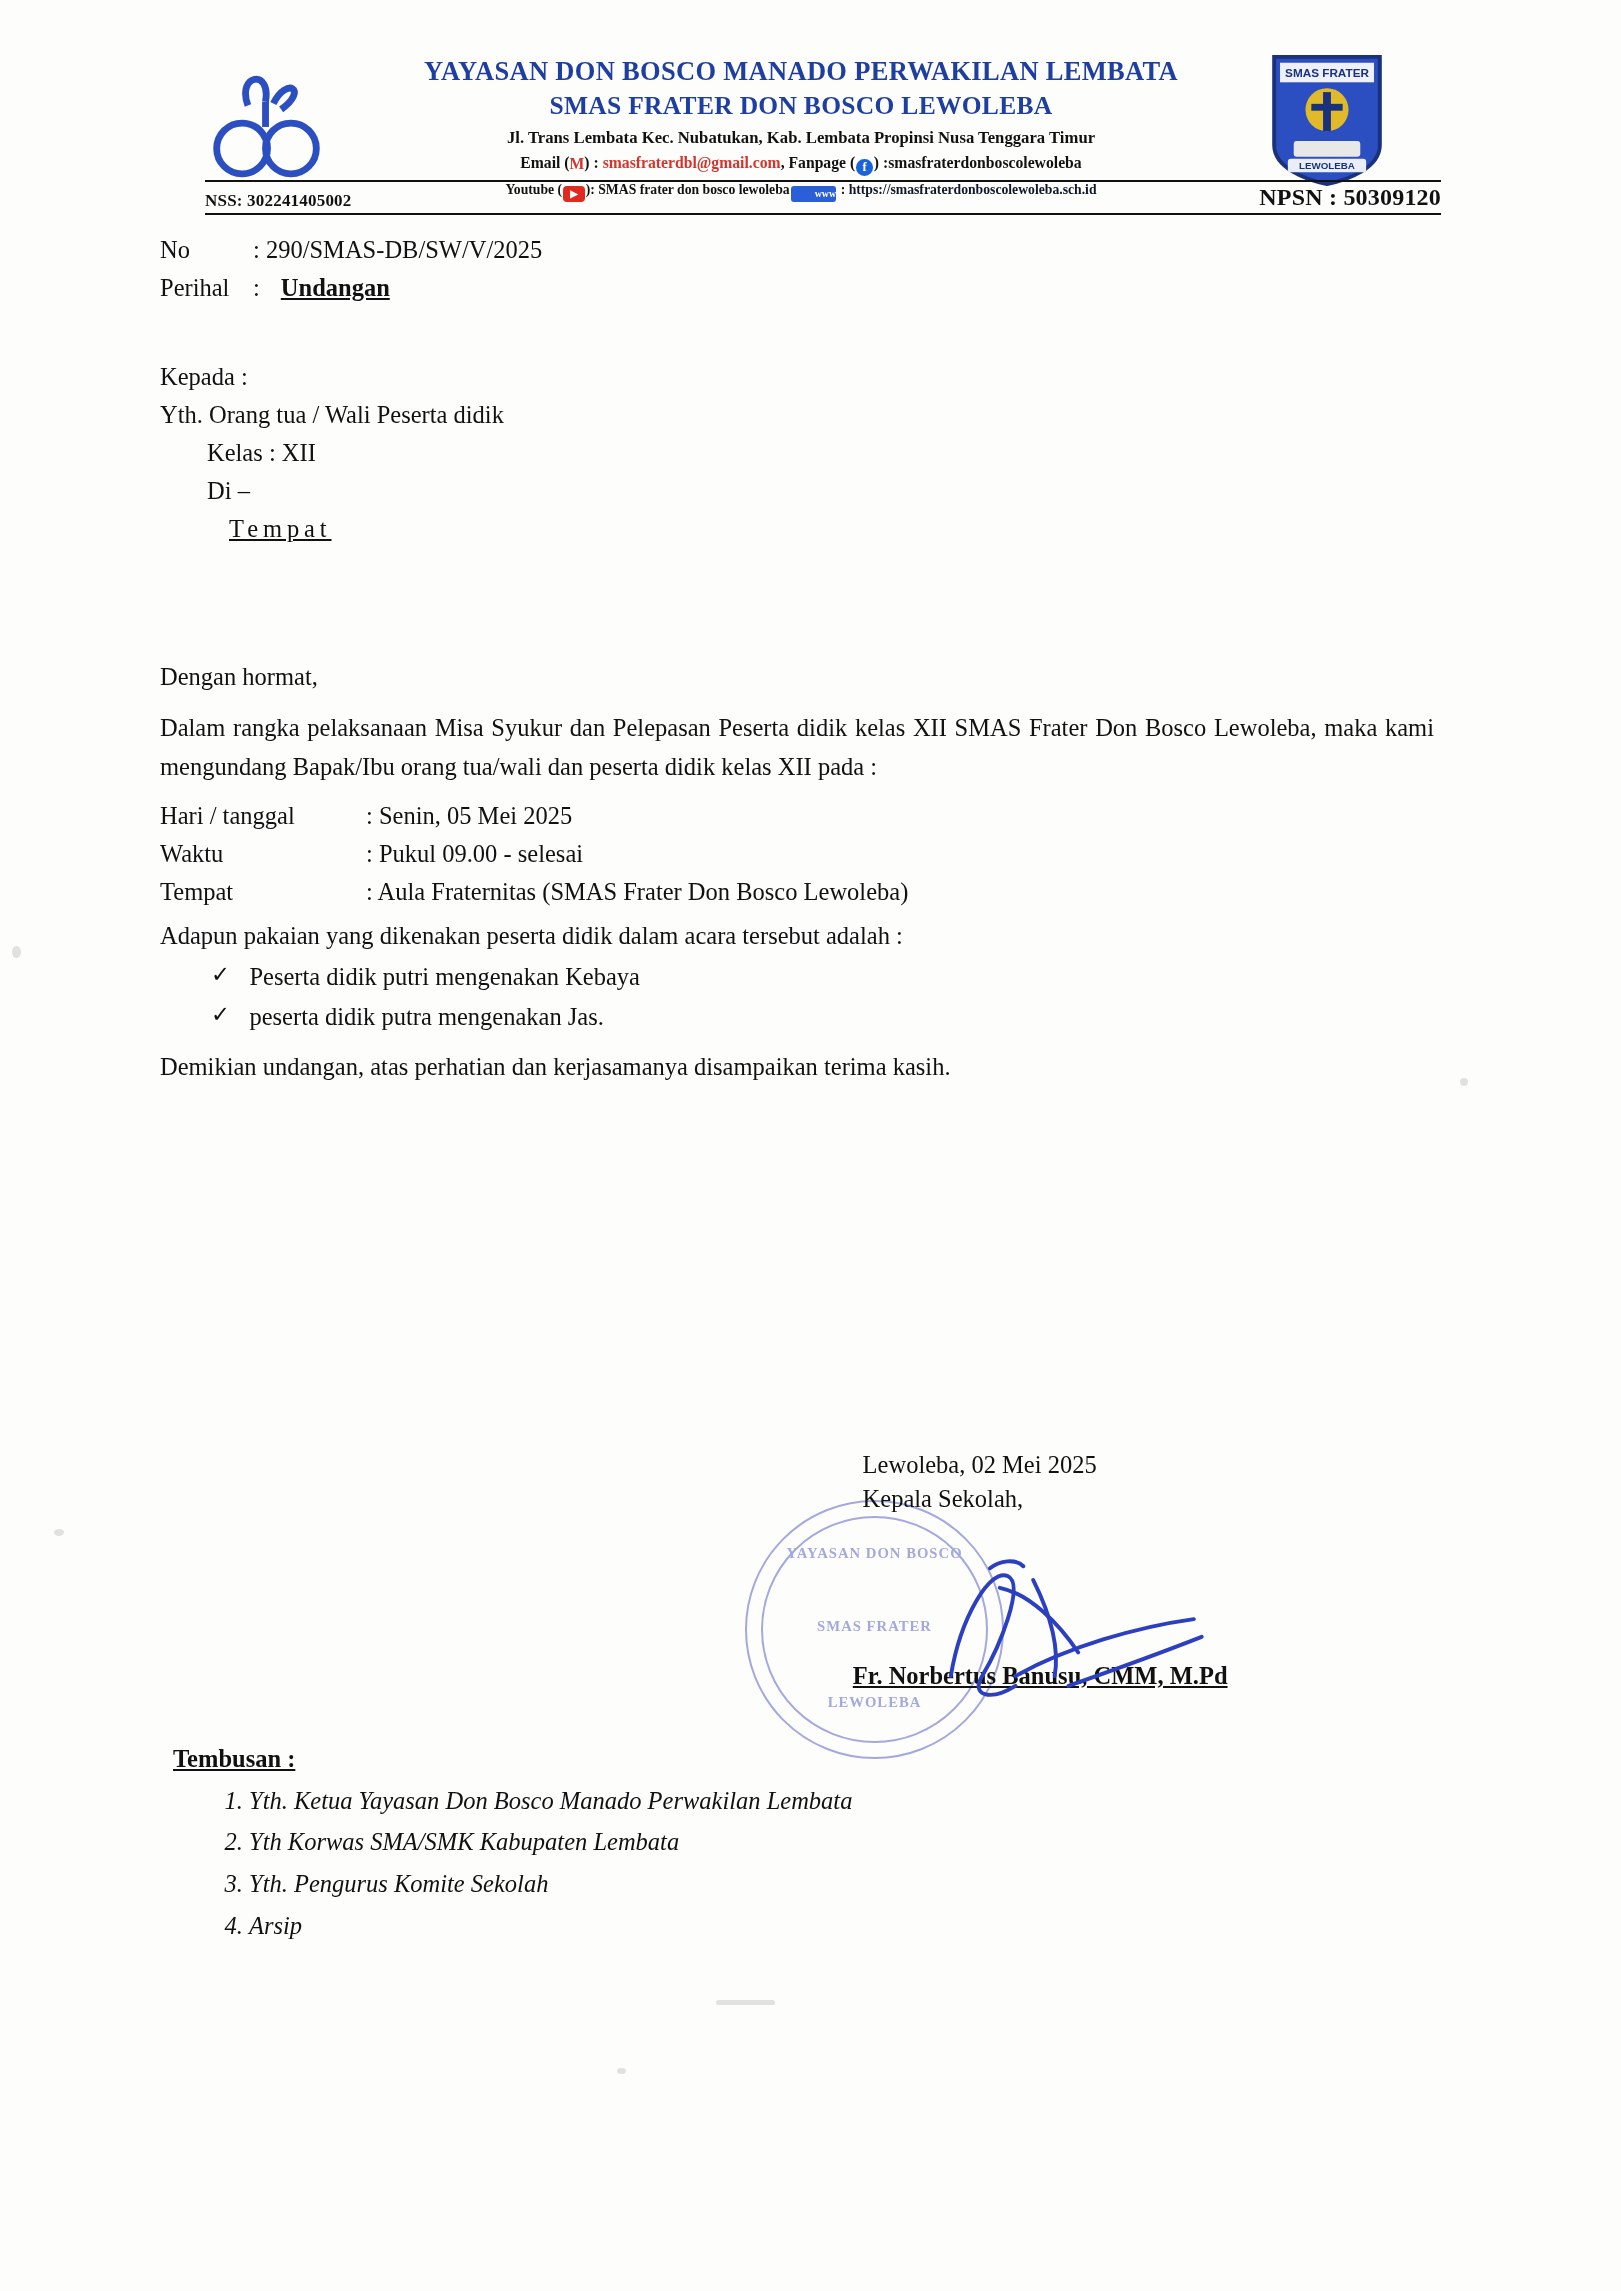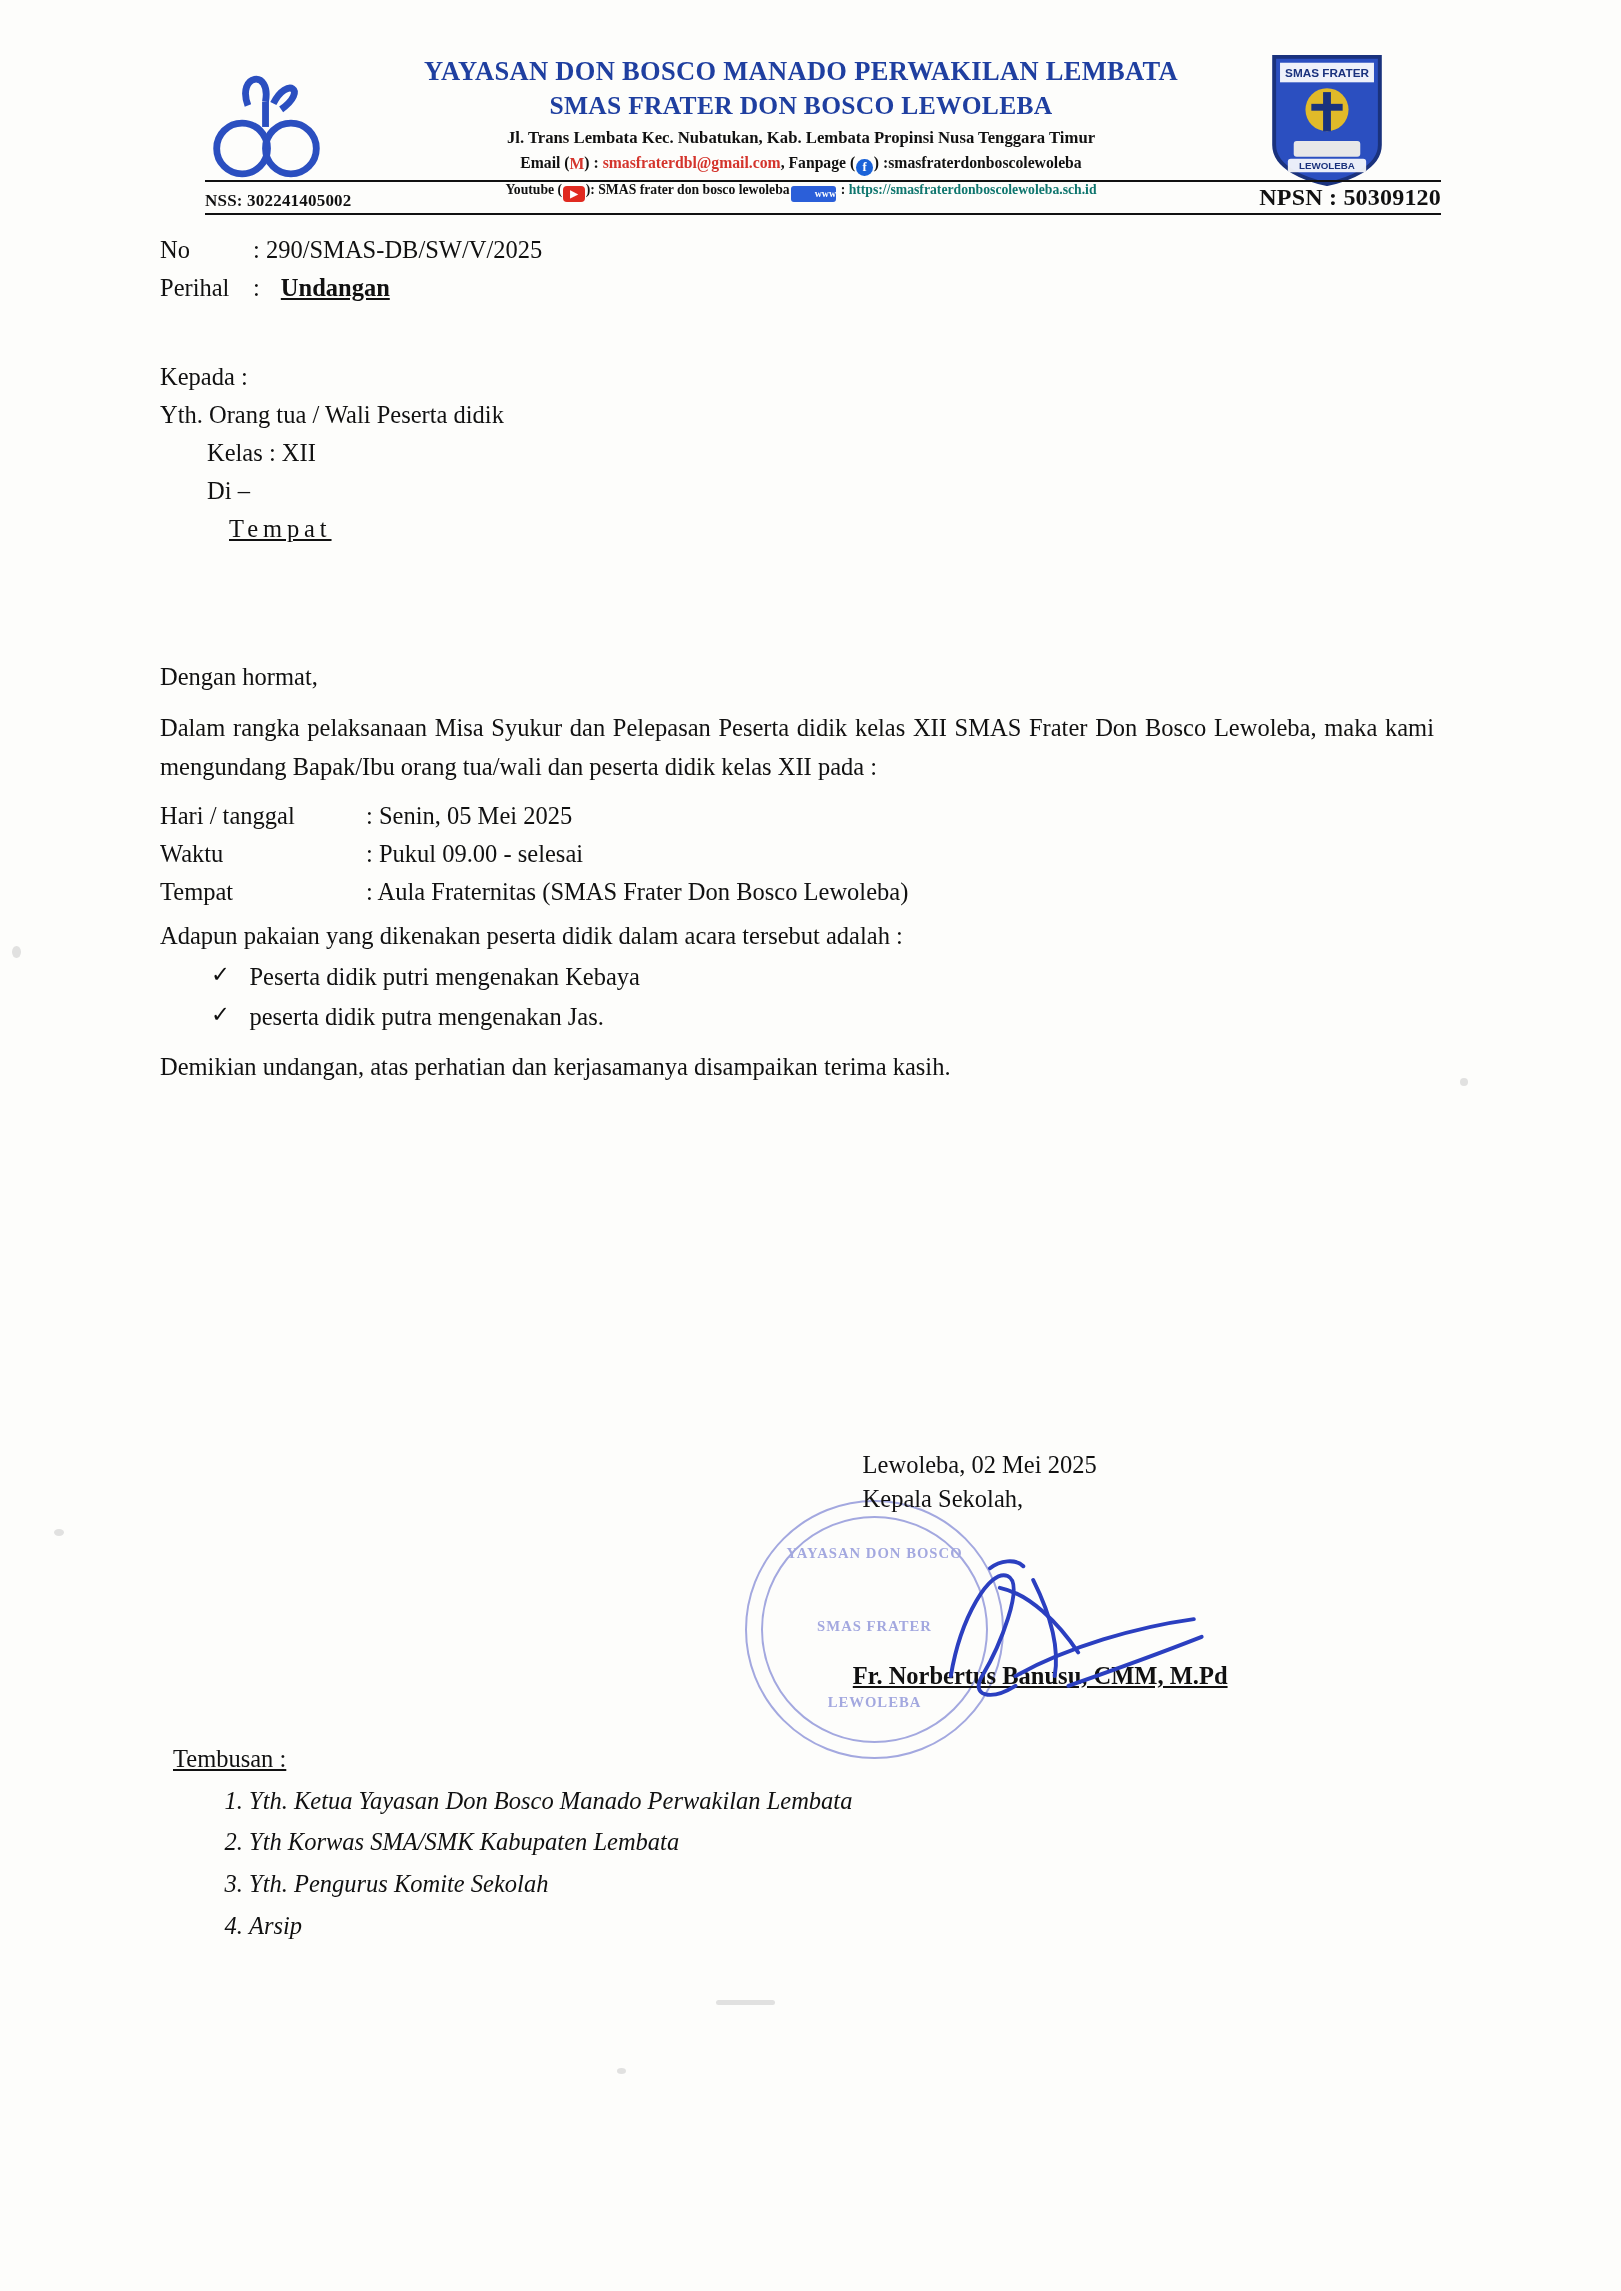--- a/index.html
+++ b/index.html
@@ -81,21 +81,21 @@
     color: #111;
     margin-top: 4.9px;
   }
   .head-line5 {
     font-size: 13.7px;
     font-weight: bold;
     color: #111;
     margin-top: 4.9px;
   }
   .mailto { color: #d4342c; font-weight: bold; }
-  .urltext { color: #0f766e; font-weight: bold; }
+  .urltext { color: #0f172a; font-weight: bold; }
 
   .inline-icon {
     display: inline-block;
     vertical-align: -2.9px;
     width: 16.7px; height: 16.7px;
     border-radius: 2.9px;
     margin: 0 1px;
   }
   .ic-mail { color:#d4342c; font-weight:bold; font-size:15.7px; vertical-align:-1px;}
   .ic-fb {
@@ -235,21 +235,21 @@
 
   
   .tembusan {
     position: absolute;
     left: 173px;
     top: 1745px;
     width: 1176px;
     font-size: 24.5px;
   }
   .tembusan .title {
-    font-weight: normal;
+    font-weight: bold;
     text-decoration: underline;
   }
   .tembusan ol {
     margin: 13.7px 0 0 0;
     padding-left: 76px;
     font-style: italic;
   }
   .tembusan li { margin-bottom: 13.7px; }
 
   .speck { position: absolute; background: #cfcfcf; border-radius: 50%; opacity:.6; }

